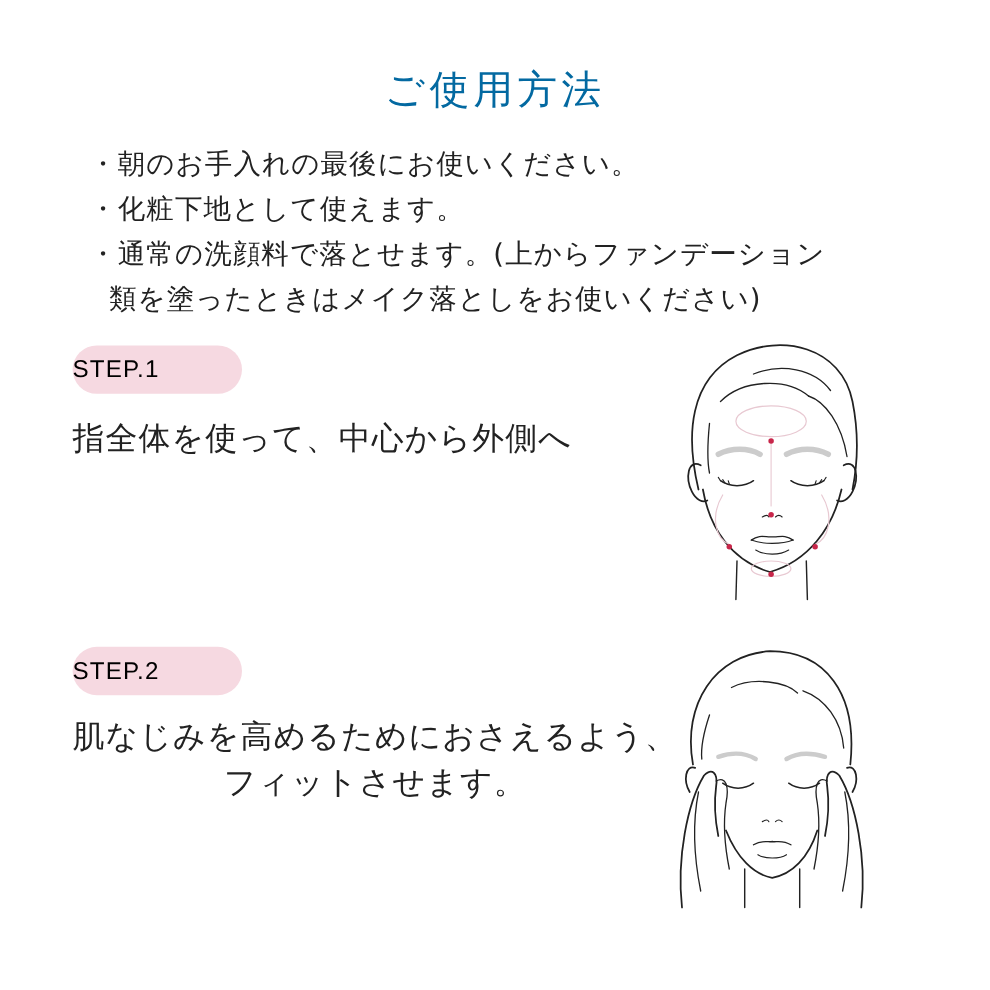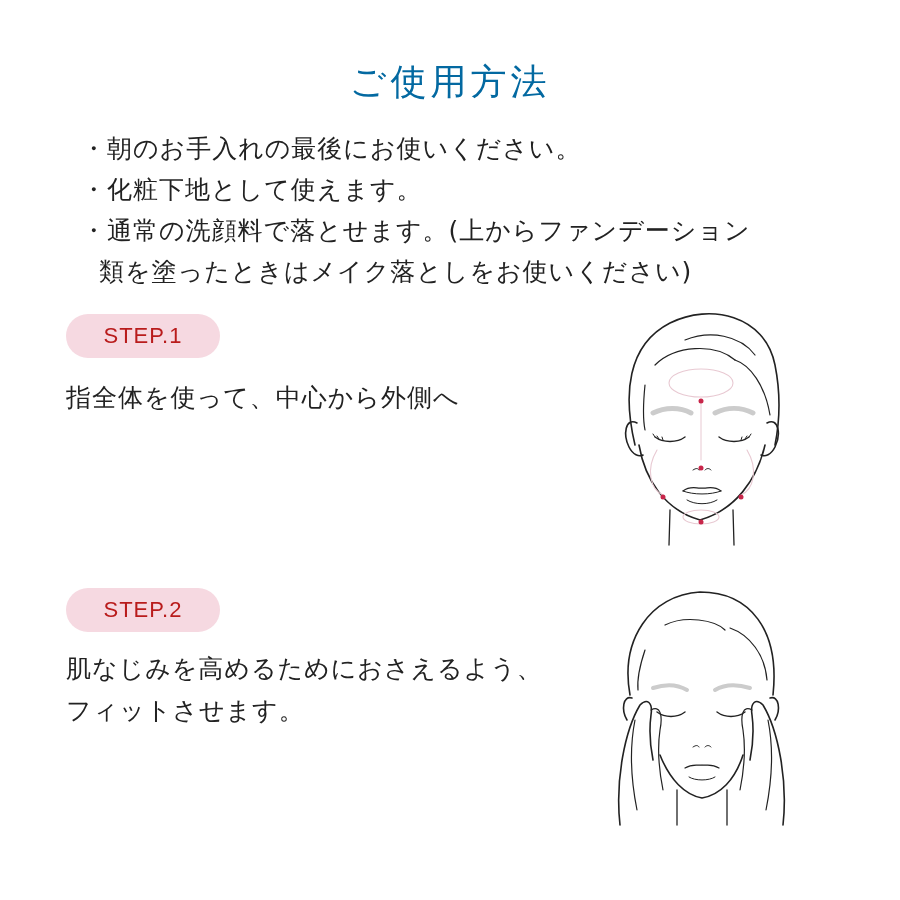--- a/index.html
+++ b/index.html
@@ -4,23 +4,23 @@
   <style>
     html, body { margin: 0; padding: 0; background: #ffffff; }
     body { width: 900px; height: 900px; position: relative; overflow: hidden;
            font-family: "DejaVu Sans", sans-serif; color: #222222; }
     .title { position: absolute; top: 58px; left: 0; width: 900px; text-align: center;
              font-family: "DejaVu Serif", serif; font-size: 36px; letter-spacing: 4px; color: #0369a1; }
     .notes { position: absolute; top: 128px; left: 66px; width: 740px; margin-left: 15px; }
     .note { font-size: 25px; line-height: 41px; letter-spacing: 1px; white-space: nowrap; }
     .note .indent { padding-left: 18px; text-align: right; }
     .pill { position: absolute; left: 66px; width: 154px; height: 44px; border-radius: 22px;
-            background: #f6d9e1; text-align: center; line-height: 44px;
-            font-family: "Liberation Sans", sans-serif; font-size: 22px; color: #b91c1c; letter-spacing: 1px; }
-    .step-text { position: absolute; left: 66px; font-size: 25px; line-height: 42px; letter-spacing: 1px; white-space: nowrap; }
+            background: #f6d9e1; text-align: left; line-height: 44px;
+            font-family: "Liberation Sans", sans-serif; font-size: 22px; color: #000000; letter-spacing: 1px; }
+    .step-text { position: absolute; left: 66px; font-size: 29px; line-height: 42px; letter-spacing: 1px; white-space: nowrap; text-align: center; }
     .face { position: absolute; }
   </style>
 </head>
 <body>
 
 <div class="title">ご使用方法</div>
 
 <div class="notes">
   <div class="note">・朝のお手入れの最後にお使いください。</div>
   <div class="note">・化粧下地として使えます。</div>

